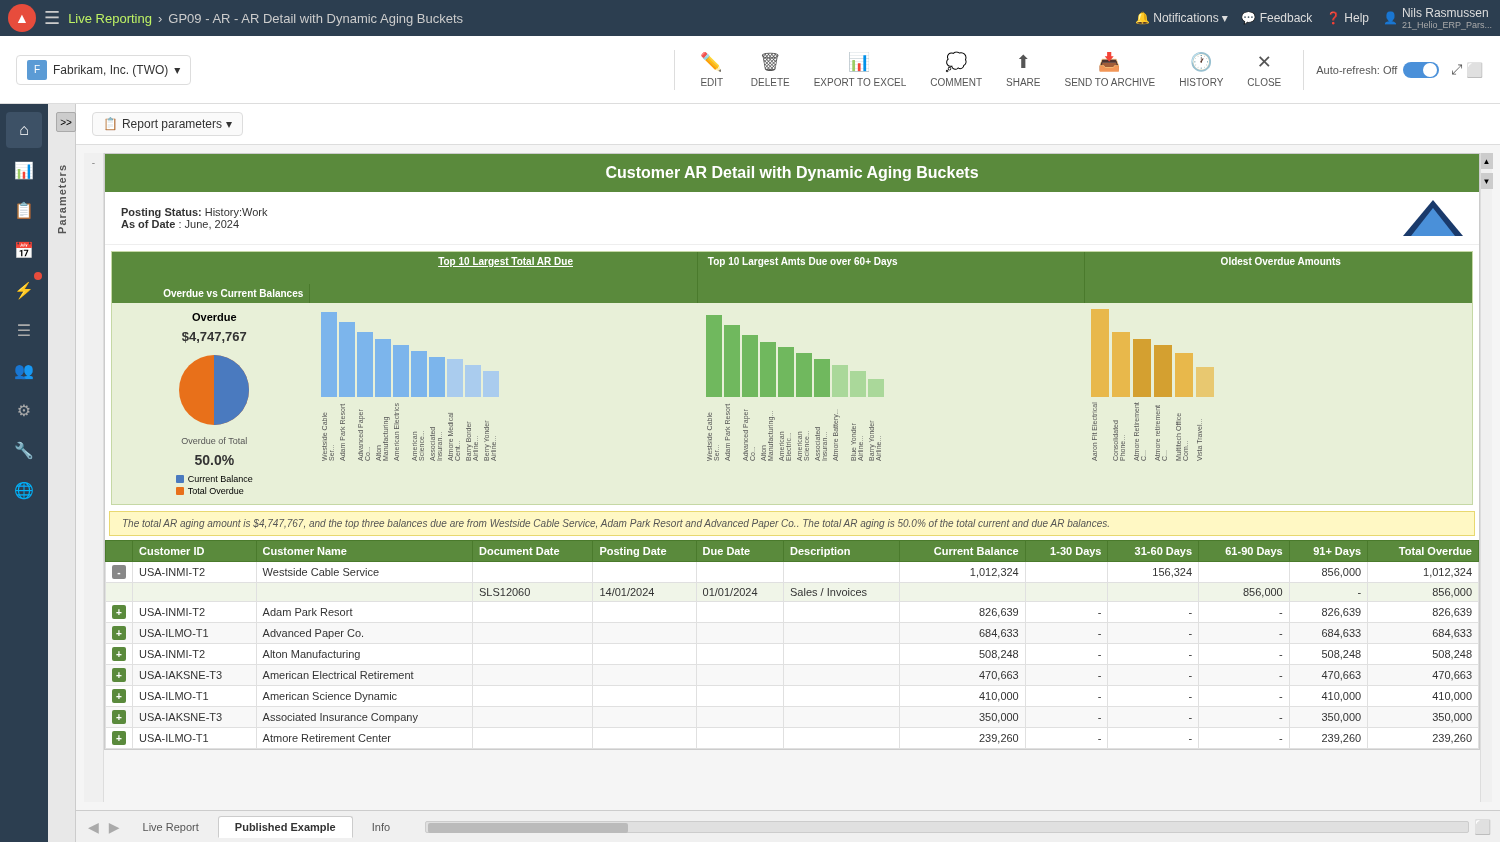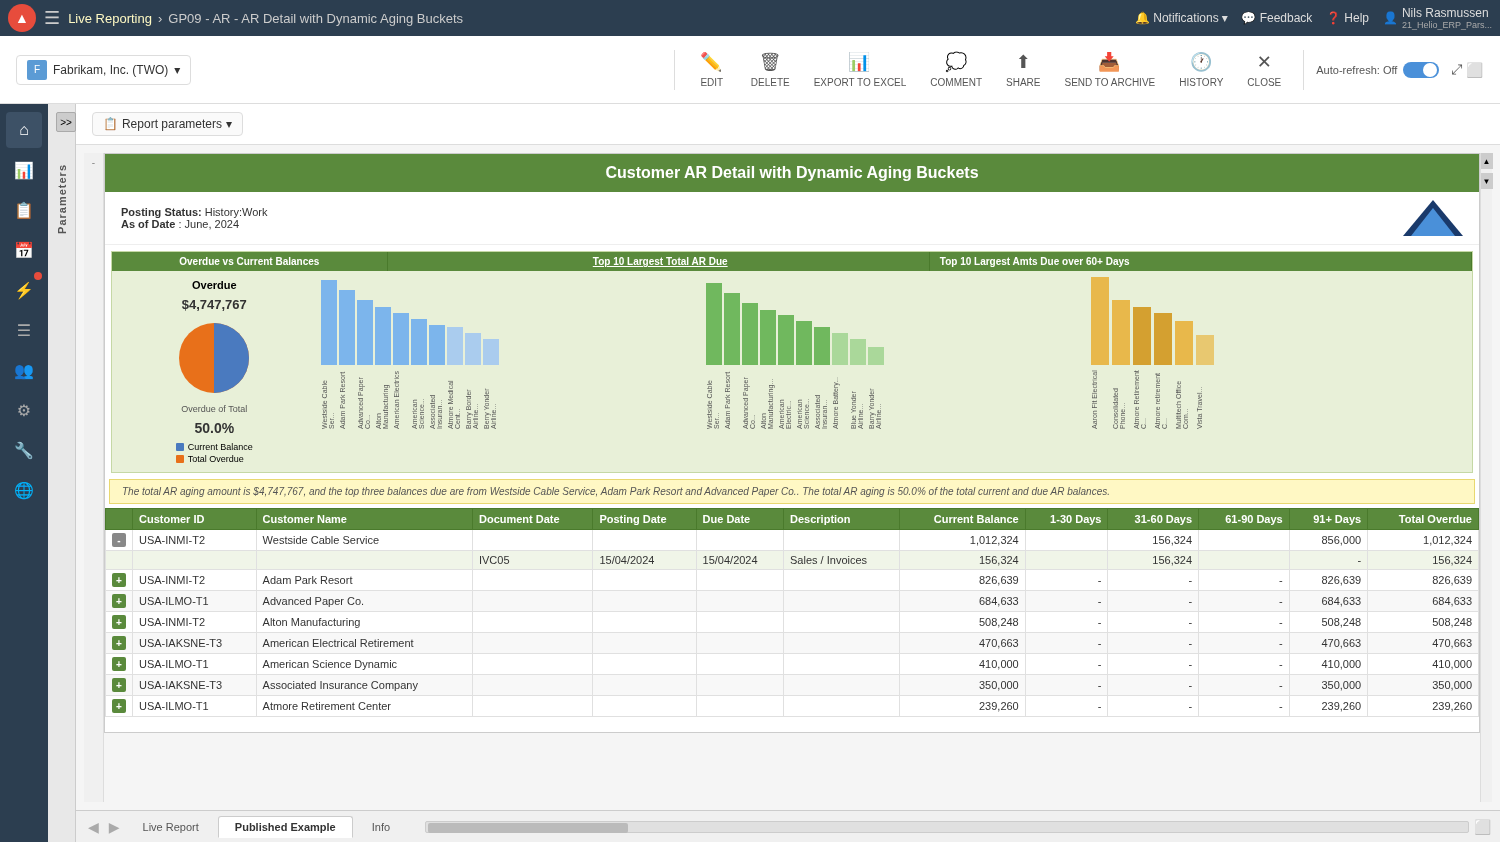--- a/index.html
+++ b/index.html
@@ -6,21 +6,21 @@
     body { font-family: 'Segoe UI', Arial, sans-serif; font-size: 12px; background: #f0f0f0; overflow: hidden; width: 1500px; height: 842px; }
 
     
     .top-bar {
       display: flex; align-items: center; background: #2c3e50; color: #fff;
       height: 36px; padding: 0 8px; gap: 8px;
     }
     .top-bar-logo { width: 28px; height: 28px; background: #e74c3c; border-radius: 50%; display: flex; align-items: center; justify-content: center; font-weight: bold; color: #fff; font-size: 14px; }
     .top-bar-hamburger { color: #ccc; font-size: 18px; cursor: pointer; }
     .breadcrumb { display: flex; align-items: center; gap: 6px; font-size: 13px; color: #ddd; flex: 1; }
-    .breadcrumb a { color: #fef9c3; text-decoration: none; }
+    .breadcrumb a { color: #bef264; text-decoration: none; }
     .breadcrumb span { color: #ccc; }
     .top-bar-right { display: flex; align-items: center; gap: 14px; font-size: 12px; }
     .top-bar-right .notif { display: flex; align-items: center; gap: 3px; cursor: pointer; color: #ddd; }
     .top-bar-right .user { display: flex; align-items: center; gap: 4px; color: #ddd; cursor: pointer; }
 
     
     .toolbar {
       display: flex; align-items: center; background: #fff; border-bottom: 1px solid #ddd;
       height: 68px; padding: 0 16px; gap: 4px;
     }
@@ -246,23 +246,24 @@
               <div style="margin-left:auto; width:60px; height:36px; position:relative;">
                 <svg width="60" height="36">
                   <polygon points="30,0 60,36 0,36" fill="#1a3a6b"></polygon>
                   <polygon points="30,8 52,36 8,36" fill="#4a90d9"></polygon>
                 </svg>
               </div>
             </div>
 
             <div style="background:#e8f0d8; border:1px solid #c5d8a5; margin:6px; padding:0;">
               <div class="chart-row" style="background:#5a8a3c; color:#fff; font-size:10px; font-weight:bold; display:flex;">
-                <div style="flex:1; padding:4px 6px; border-right:1px solid #4a7a2c; text-align:center;">Overdue vs Current Balances</div>
+                <div style="flex:1; padding:4px 6px; border-right:1px solid #4a7a2c; text-align:right;margin-top:32px;">Overdue vs Current Balances</div>
                 <div style="flex:2; padding:4px 6px; border-right:1px solid #4a7a2c; text-align:center;text-decoration:underline;">Top 10 Largest Total AR Due</div>
                 <div style="flex:2; padding:4px 6px; border-right:1px solid #4a7a2c; text-align:left;">Top 10 Largest Amts Due over 60+ Days</div>
+                <div style="flex:2; padding:4px 6px; text-align:center;">Oldest Overdue Amounts</div>
               </div>
               <div style="display:flex; padding:8px; gap:8px; background:#e8f0d8;">
 
                 <div style="flex:1; display:flex; flex-direction:column; align-items:center; gap:6px;">
                   <div style="font-size:11px; font-weight:bold;">Overdue</div>
                   <div style="font-size:13px; font-weight:bold; color:#333;">$4,747,767</div>
                   <svg width="80" height="80" viewBox="0 0 80 80">
                     <circle cx="40" cy="40" r="35" fill="#e8701a"></circle>
                     <path d="M40 40 L40 5 A35 35 0 0 1 75 40 Z" fill="#4a7abf"></path>
                     <path d="M40 40 L75 40 A35 35 0 0 1 40 75 Z" fill="#4a7abf"></path>
@@ -387,36 +388,36 @@
                   <td></td>
                   <td></td>
                   <td class="numeric">1,012,324</td>
                   <td class="numeric"></td>
                   <td class="numeric">156,324</td>
                   <td class="numeric"></td>
                   <td class="numeric">856,000</td>
                   <td class="numeric">1,012,324</td>
                 </tr>
 
-
                 <tr class="sub-row">
                   <td></td>
                   <td></td>
                   <td></td>
-                  <td>IVC05</td>
-                  <td>15/04/2024</td>
-                  <td>15/04/2024</td>
+                  <td>SLS12060</td>
+                  <td>14/01/2024</td>
+                  <td>01/01/2024</td>
                   <td>Sales / Invoices</td>
-                  <td class="numeric">156,324</td>
                   <td class="numeric"></td>
-                  <td class="numeric">156,324</td>
                   <td class="numeric"></td>
-                  <td class="numeric">-</td>
-                  <td class="numeric">156,324</td>
-                </tr>
+                  <td class="numeric"></td>
+                  <td class="numeric">856,000</td>
+                  <td class="numeric">-</td>
+                  <td class="numeric">856,000</td>
+                </tr>
+
 
                 <tr>
                   <td class="expand-cell"><button class="expand-btn">+</button></td>
                   <td>USA-INMI-T2</td>
                   <td>Adam Park Resort</td>
                   <td></td>
                   <td></td>
                   <td></td>
                   <td></td>
                   <td class="numeric">826,639</td>

